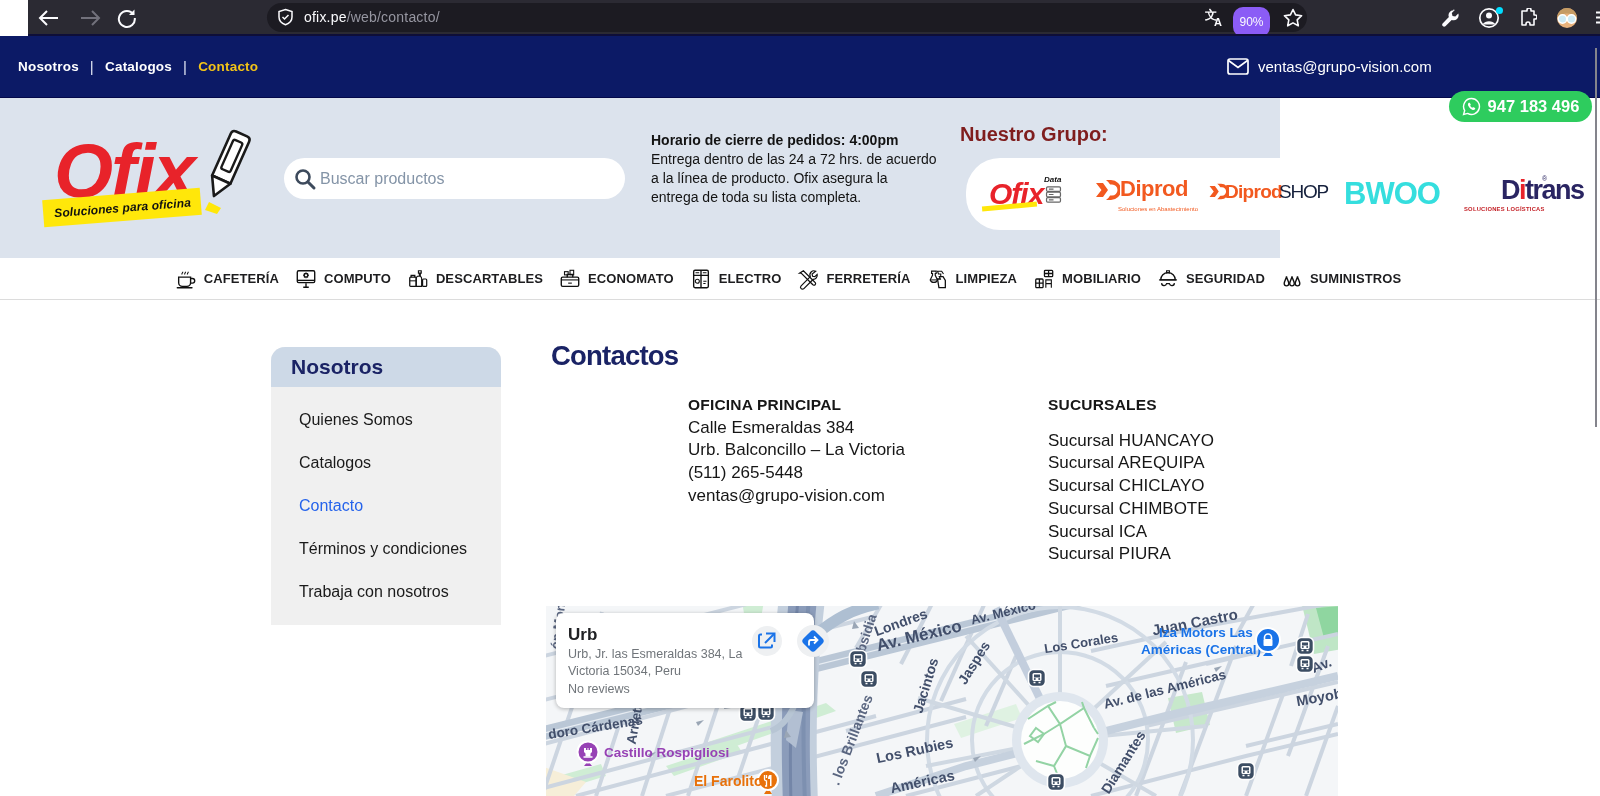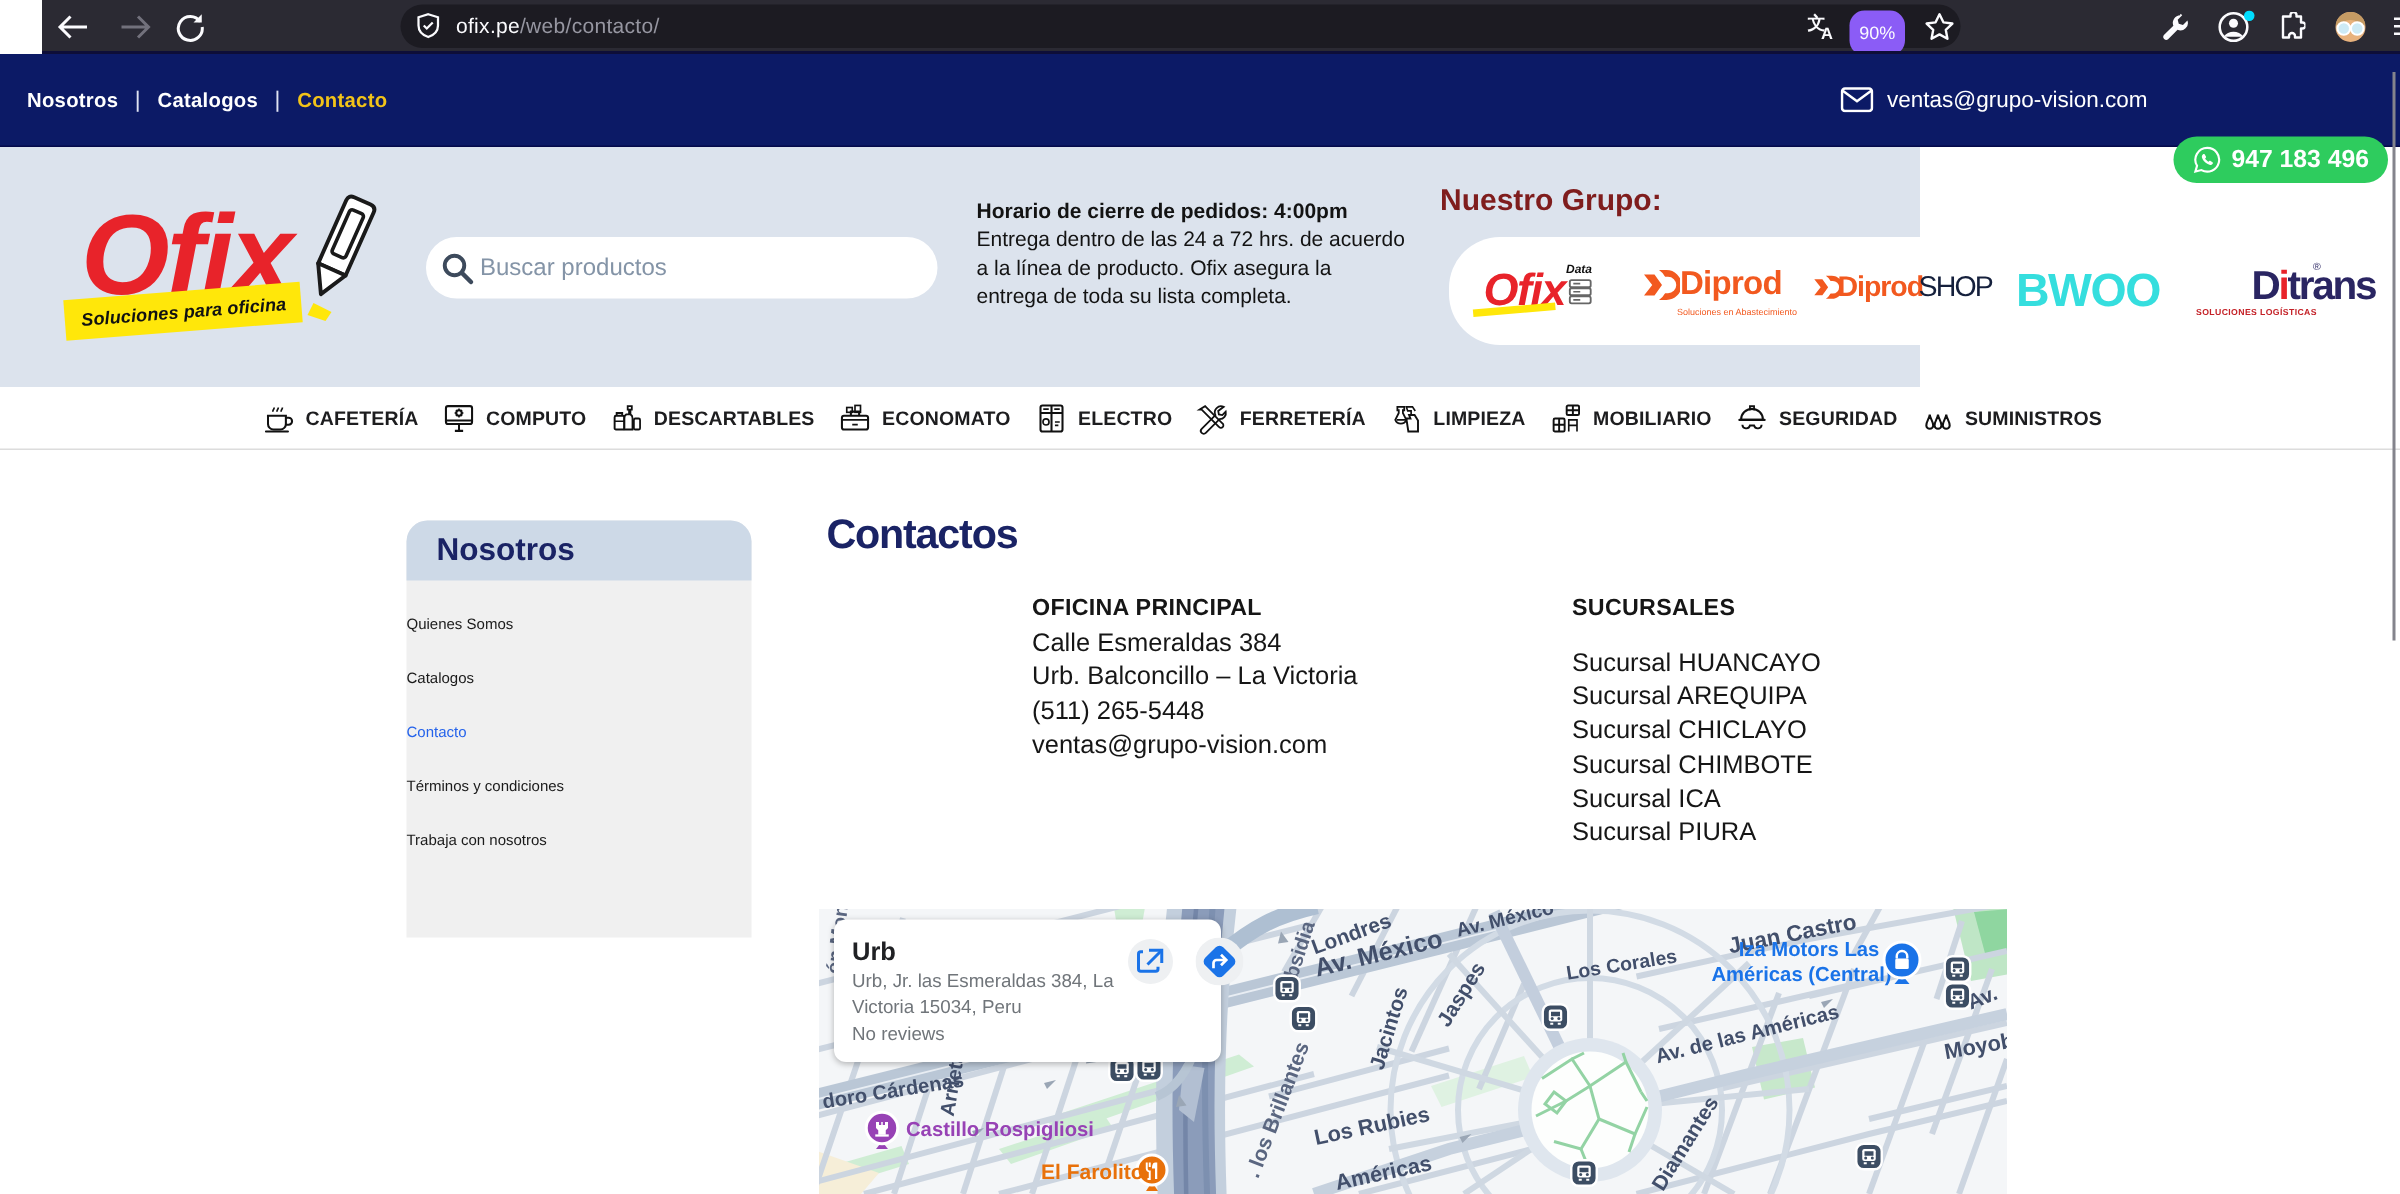--- a/index.html
+++ b/index.html
@@ -56,21 +56,21 @@
 
   
   #cats { left:0; top:258px; width:1600px; height:42px; background:#fff; border-bottom:1px solid #dcdcdc; display:flex; align-items:center; justify-content:center; gap:16px; padding-right:24px; }
   .cat { display:flex; align-items:center; gap:7px; font-size:13px; font-weight:700; color:#1d1d1f; letter-spacing:.1px; }
 
   
   #sidebar { left:271px; top:347px; width:230px; height:278px; background:#f0f0f0; border-radius:14px 14px 0 0; }
   #sidebar .head { height:40px; background:#cdd9e7; border-radius:14px 14px 0 0; display:flex; align-items:center; }
   #sidebar .head span { margin-left:20px; color:#1a2365; font-weight:700; font-size:21px; }
   #sidebar ul { list-style:none; margin-top:24px; }
-  #sidebar li { margin-bottom:25px; font-size:10px; color:#1a1a1a; }
+  #sidebar li { margin-left:28px; margin-bottom:25px; font-size:16px; color:#1a1a1a; }
   #sidebar li.active { color:#2563eb; }
   #contactos-title { left:551px; top:340px; color:#1a2365; font-weight:700; font-size:27.5px; letter-spacing:-.8px; }
   #oficina { left:688px; top:394px; font-size:17px; color:#161616; line-height:22.7px; }
   #oficina b { font-size:15.5px; letter-spacing:.2px; }
   #sucursales { left:1048px; top:394px; font-size:17px; color:#161616; line-height:22.7px; }
   #sucursales b { font-size:15.5px; letter-spacing:.2px; }
 
   
   #map { left:546px; top:606px; width:792px; height:190px; overflow:hidden; background:#f4f6f8; }
   #mapcard { position:absolute; left:10px; top:7px; width:258px; height:95px; background:#fff; border-radius:8px; box-shadow:0 1px 4px rgba(0,0,0,.28); }

